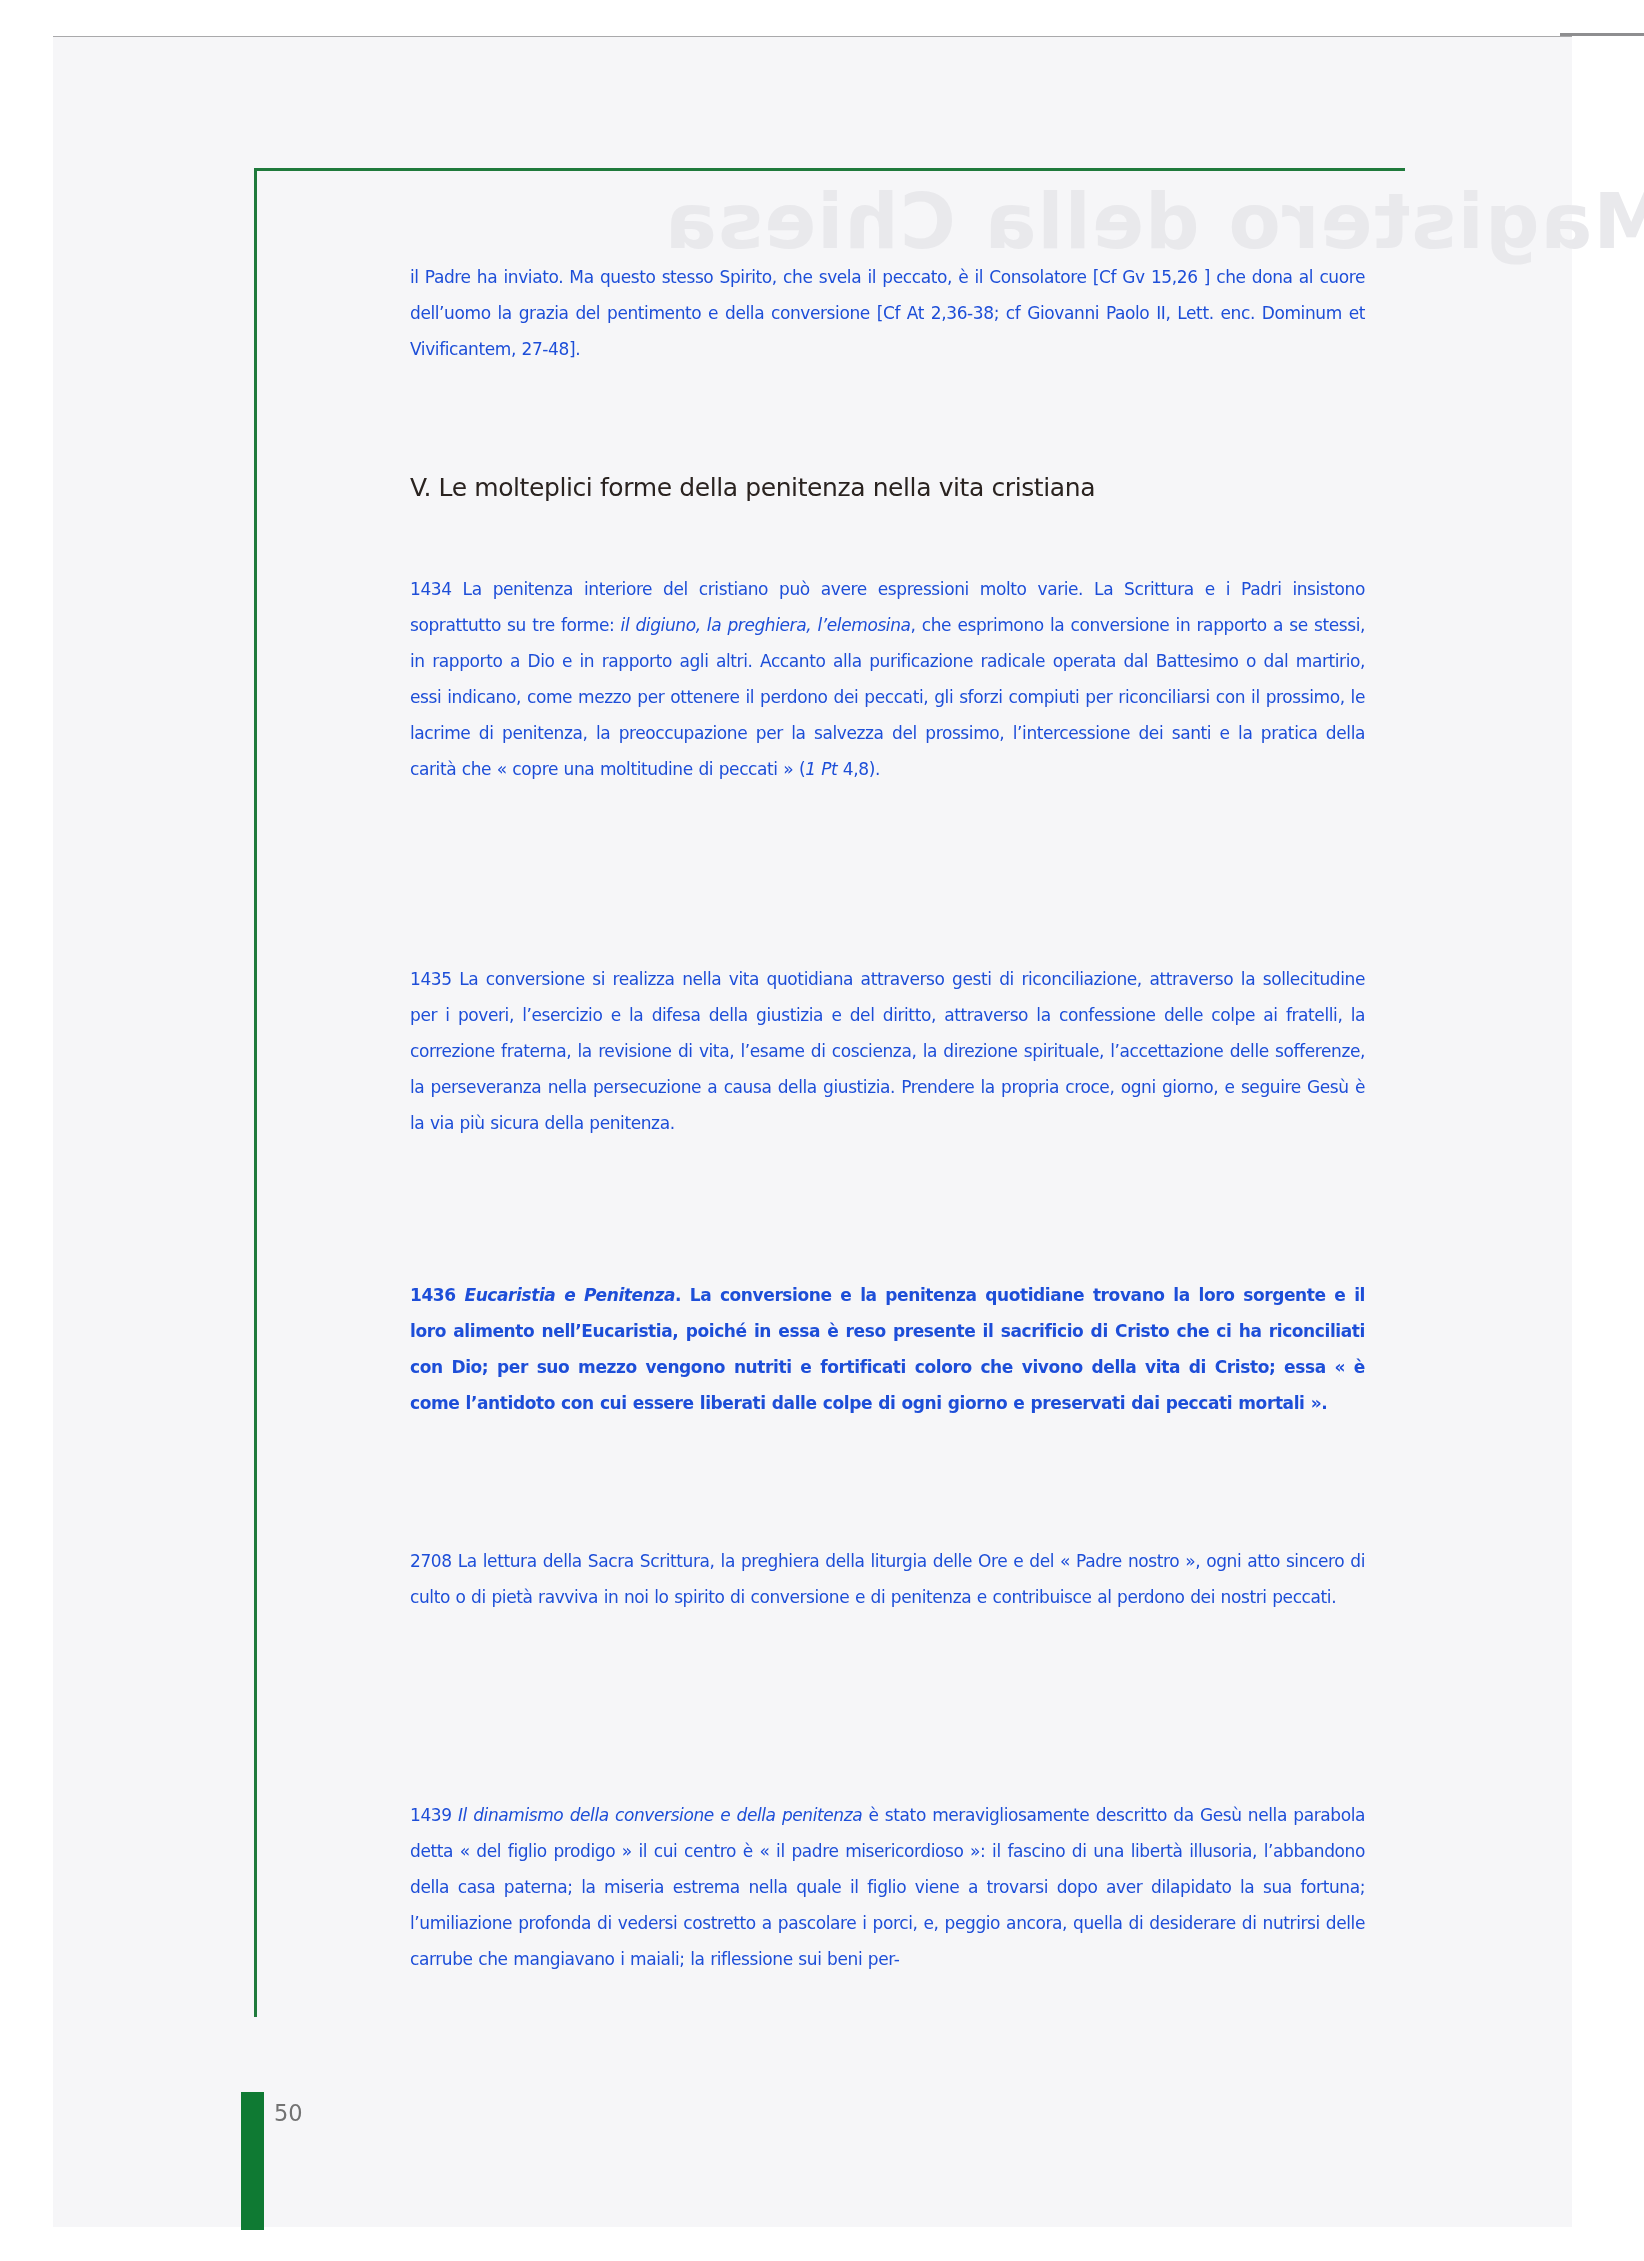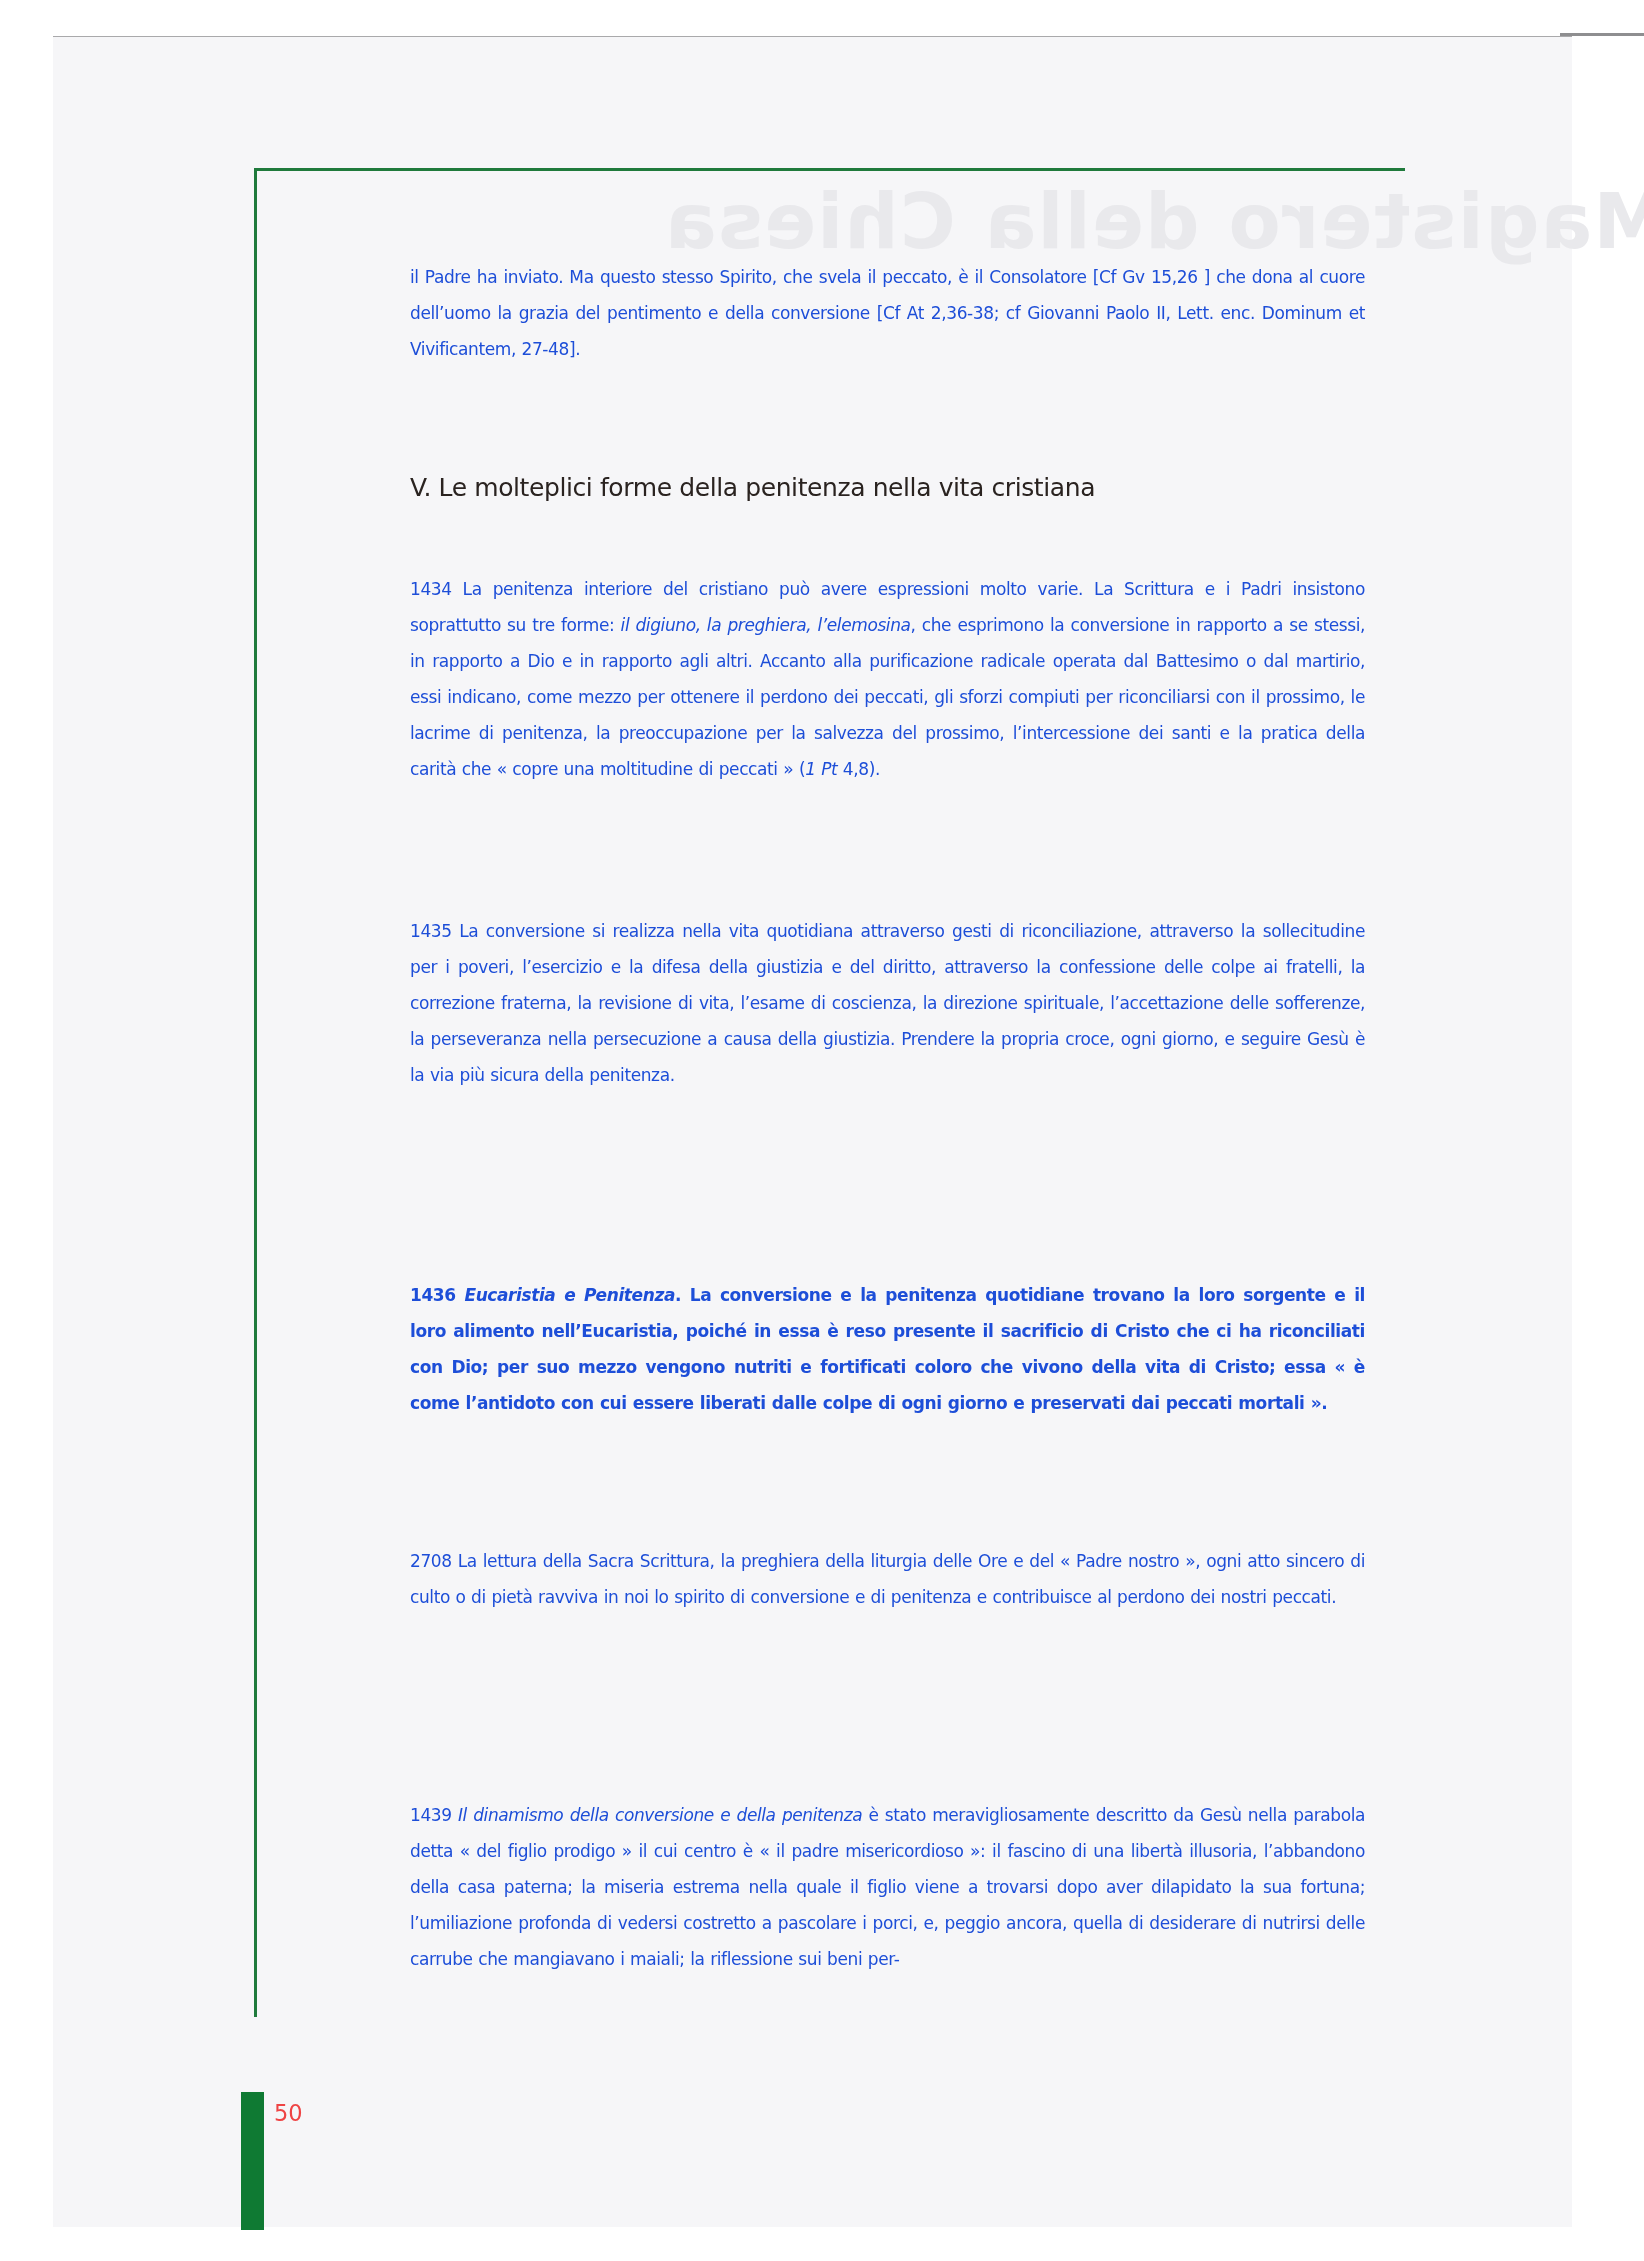--- a/index.html
+++ b/index.html
@@ -53,21 +53,21 @@
     top: 2092px;
     width: 22.5px;
     height: 138px;
     background: #0f7a33;
   }
   .page-number {
     position: absolute;
     left: 274px;
     top: 2102px;
     font-size: 22.5px;
-    color: #ef4444;
+    color: #737373;
     line-height: 1;
   }
   .text-block {
     position: absolute;
     left: 410px;
     width: 955px;
     color: #1d4ed8;
     font-size: 17px;
     line-height: 36px;
     text-align: justify;
@@ -117,21 +117,21 @@
 <div class="text-block" style="top:238px;">
   <p>il Padre ha inviato. Ma questo stesso Spirito, che svela il peccato, è il Consolatore [Cf Gv 15,26 ] che dona al cuore dell’uomo la grazia del pentimento e della conversione [Cf At 2,36-38; cf Giovanni Paolo II, Lett. enc. Dominum et Vivificantem, 27-48].</p>
 </div>
 
 <div class="heading">V. Le molteplici forme della penitenza nella vita cristiana</div>
 
 <div class="text-block" style="top:550px;">
   <p><span>1434 </span><span>La penitenza interiore del cristiano può avere espressioni molto varie. La Scrittura e i Padri insistono soprattutto su tre forme: </span><em>il digiuno, la preghiera, l’elemosina</em><span>, che esprimono la conversione in rapporto a se stessi, in rapporto a Dio e in rapporto agli altri. Accanto alla purificazione radicale operata dal Battesimo o dal martirio, essi indicano, come mezzo per ottenere il perdono dei peccati, gli sforzi compiuti per riconciliarsi con il prossimo, le lacrime di penitenza, la preoccupazione per la salvezza del prossimo, l’intercessione dei santi e la pratica della carità che « copre una moltitudine di peccati » (</span><em>1 Pt</em><span> 4,8).</span></p>
 </div>
 
-<div class="text-block" style="top:892px;">
+<div class="text-block" style="top:940px;">
   <p><span>1435 </span><span>La conversione si realizza nella vita quotidiana attraverso gesti di riconciliazione, attraverso la sollecitudine per i poveri, l’esercizio e la difesa della giustizia e del diritto, attraverso la confessione delle colpe ai fratelli, la correzione fraterna, la revisione di vita, l’esame di coscienza, la direzione spirituale, l’accettazione delle sofferenze, la perseveranza nella persecuzione a causa della giustizia. Prendere la propria croce, ogni giorno, e seguire Gesù è la via più sicura della penitenza.</span></p>
 </div>
 
 <div class="text-block" style="top:1256px;font-weight:bold;">
   <p><span>1436 </span><em>Eucaristia e Penitenza</em><span>. La conversione e la penitenza quotidiane trovano la loro sorgente e il loro alimento nell’Eucaristia, poiché in essa è reso presente il sacrificio di Cristo che ci ha riconciliati con Dio; per suo mezzo vengono nutriti e fortificati coloro che vivono della vita di Cristo; essa « è come l’antidoto con cui essere liberati dalle colpe di ogni giorno e preservati dai peccati mortali ».</span></p>
 </div>
 
 <div class="text-block" style="top:1522px;">
   <p><span>2708 </span><span>La lettura della Sacra Scrittura, la preghiera della liturgia delle Ore e del « Padre nostro », ogni atto sincero di culto o di pietà ravviva in noi lo spirito di conversione e di penitenza e contribuisce al perdono dei nostri peccati.</span></p>
 </div>

